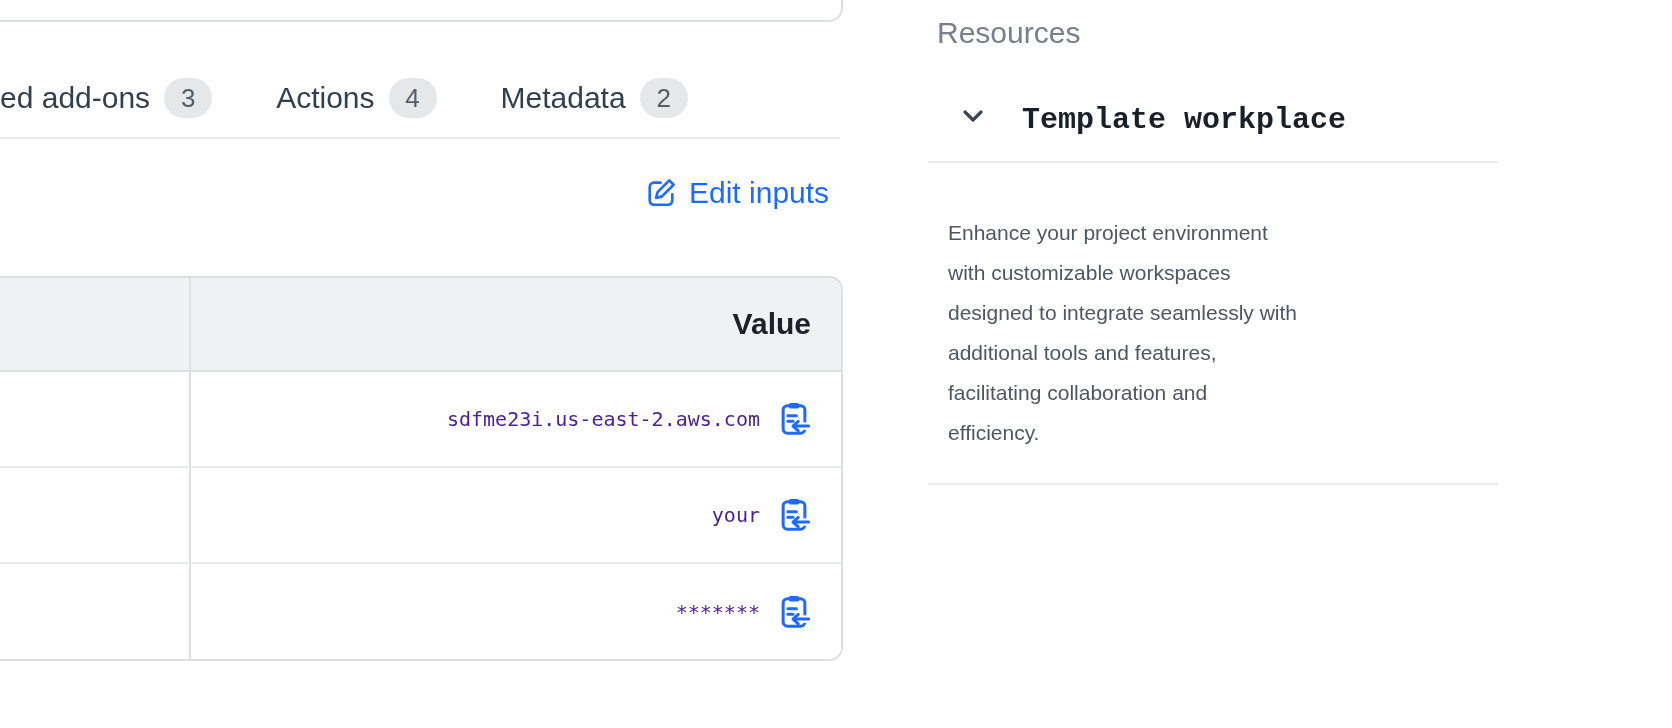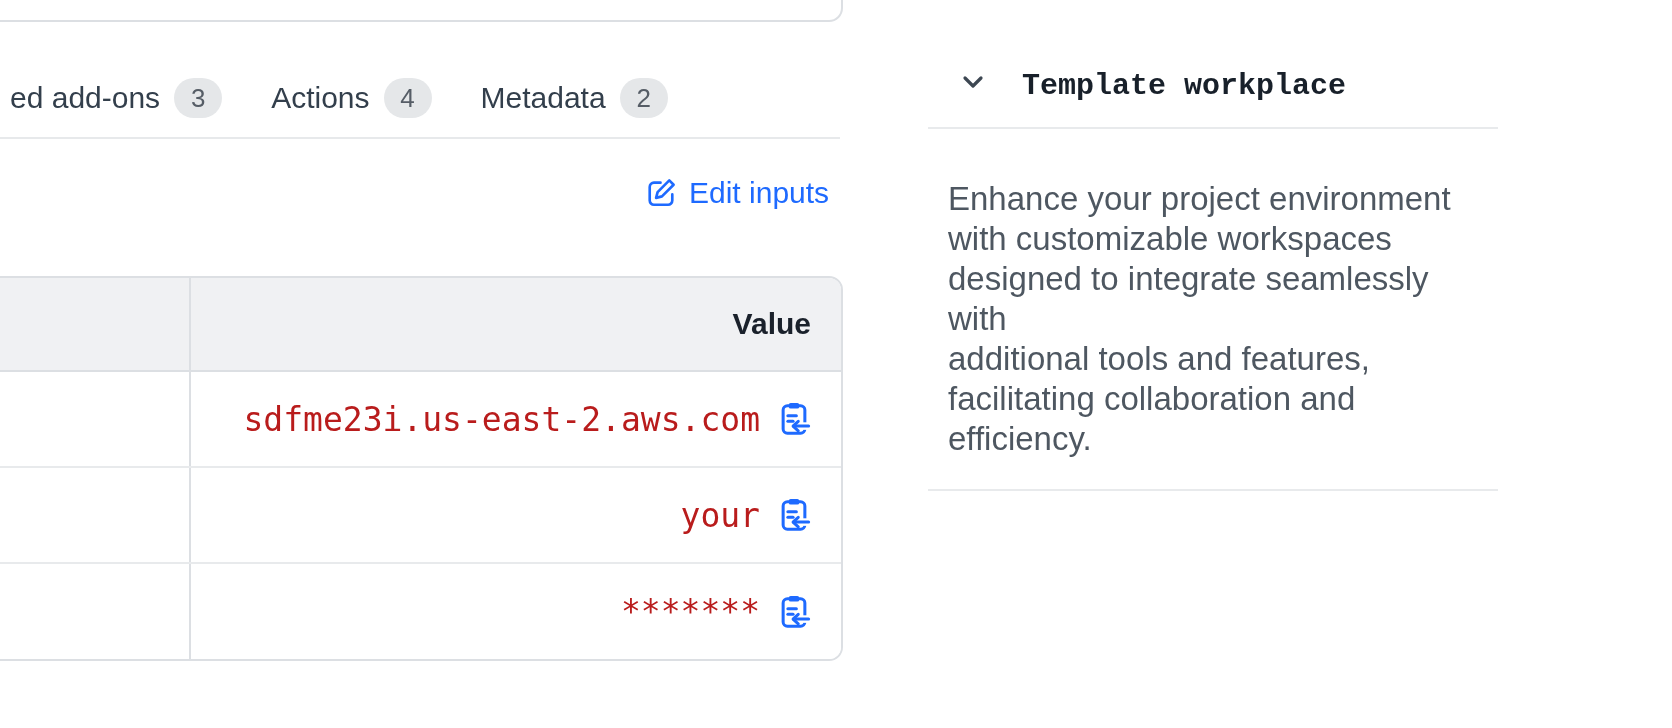--- a/index.html
+++ b/index.html
@@ -7,21 +7,21 @@
   body { font-family:"Liberation Sans", sans-serif; position:relative; }
   .screen { position:absolute; inset:0; overflow:hidden; }
 
   
   .top-card {
     position:absolute; left:-40px; top:-50px; width:883px; height:72px;
     background:#fff; border:2px solid #dcdfe3; border-radius:14px;
   }
 
   
-  .tabbar { position:absolute; left:0; top:78px; display:flex; gap:49px; align-items:center;padding-left:10px; }
+  .tabbar { position:absolute; left:0; top:78px; display:flex; gap:64px; align-items:center; }
   .tab { display:flex; align-items:center; gap:14px; font-size:30px; color:#333f4c; cursor:pointer; white-space:nowrap; }
   .tab-badge {
     min-width:48px; height:40px; padding:0 13px; border-radius:22px;
     background:#e5e7e9; color:#565d66; font-size:26px;
     display:inline-flex; align-items:center; justify-content:center;
   }
   .tabbar-border { position:absolute; left:0; top:137px; width:840px; height:2px; background:#e7e9eb; }
 
   
   .edit-link {
@@ -35,34 +35,34 @@
     border:2px solid #dcdfe3; border-radius:14px; overflow:hidden; background:#fff;
   }
   .t-row { display:grid; grid-template-columns:209px 1fr; }
   .t-head { height:94px; background:#f0f1f3; border-bottom:2px solid #dcdfe3; }
   .t-body-row { height:96px; border-bottom:2px solid #e8eaec; background:#fff; }
   .t-body-row:last-child { height:95px; border-bottom:none; }
   .cell-name { border-right:2px solid #dcdfe3; }
   .t-head .cell-name { background:#f0f1f3; }
   .cell-value { display:flex; align-items:center; justify-content:flex-end; gap:17px; padding-right:30px; }
   .t-head .cell-value { font-weight:700; font-size:30px; color:#1a212b; }
-  .value-text { font-family:"DejaVu Sans Mono", monospace; font-size:33px; color:#b91c1c; cursor:pointer; white-space:nowrap; }
+  .value-text { font-family:"DejaVu Sans Mono", monospace; font-size:20px; color:#4c1d95; cursor:pointer; white-space:nowrap; }
   .copy-btn { display:inline-flex; cursor:pointer; color:#1e6aff; }
 
   
   .resources { position:absolute; left:928px; top:16px; width:570px; }
   .resources-title { font-size:30px; color:#787f8a; padding-left:9px; }
   .accordion { margin-top:30px; }
   .acc-section { border-bottom:2px solid #e8eaec; padding:23px 0 24px; }
   .acc-header { display:flex; align-items:flex-start; cursor:pointer;font-family:Liberation Mono, monospace; }
   .acc-chevron { margin-left:32px; width:26px; height:26px; flex:none; display:flex; color:#3d4752; }
   .acc-title { margin-left:36px; font-size:30px; font-weight:700; color:#18202a; }
   .acc-desc {
     margin:27px 0 6px 20px; width:516px;
-    font-size:33px; line-height:40px; color:#4e5761; white-space:pre-line;
+    font-size:21px; line-height:40px; color:#4e5761; white-space:pre-line;
   }
 </style>
 </head>
 <body>
 
 <div class="screen">
 
   <div class="top-card"></div>
 
   <div class="tabbar">
@@ -146,20 +146,21 @@
             <path d="M11.5 21.5 h5.5" stroke="currentColor" stroke-width="3.2" stroke-linecap="round"></path>
             <path d="M33.5 26.5 H17.5" stroke="currentColor" stroke-width="3.2" stroke-linecap="round"></path>
             <path d="M22.5 21.5 l-5.5 5 5.5 5" stroke="currentColor" stroke-width="3.2" stroke-linecap="round" stroke-linejoin="round"></path>
           </svg>
         </span>
       </div>
     </div>
   </div>
 
   <div class="resources">
+    <div class="resources-title">Resources</div>
 
     <div class="accordion">
 
       <div class="acc-section">
         <div class="acc-header">
           <span class="acc-chevron">
             <svg width="26" height="26" viewBox="0 0 26 26" fill="none" stroke="currentColor" stroke-width="3.2" stroke-linecap="round" stroke-linejoin="round">
               <polyline points="5,9 13,17 21,9"></polyline>
             </svg>
           </span>

